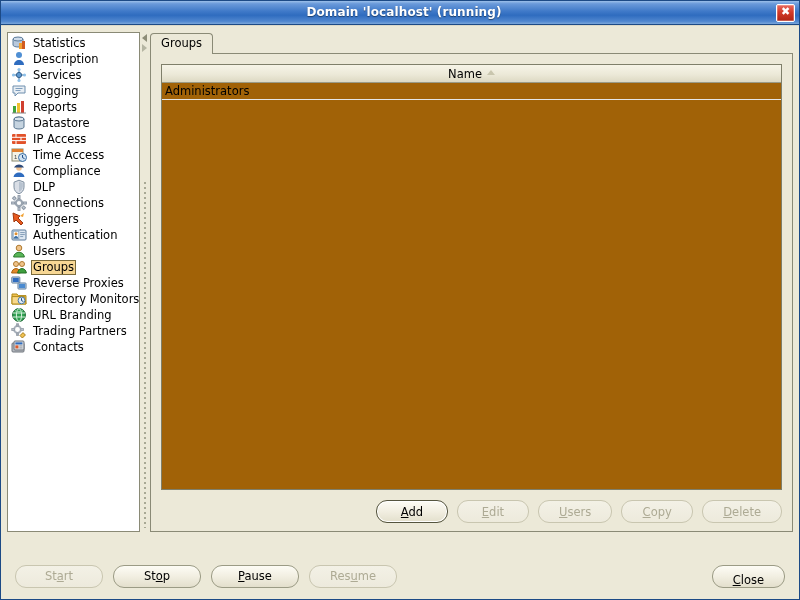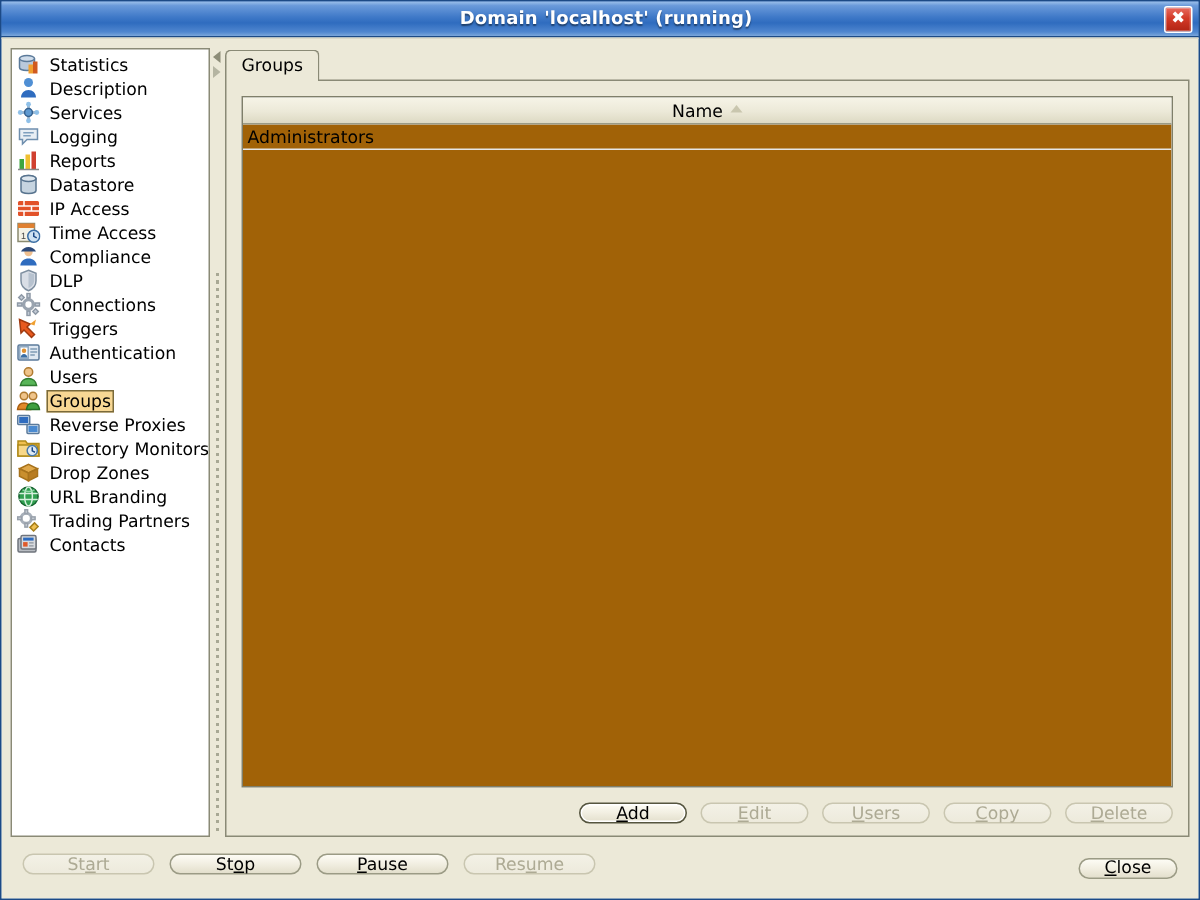--- a/index.html
+++ b/index.html
@@ -57,20 +57,21 @@
 
   
   #client {
     flex: 1 1 auto;
     background: #ece9d8;
     border-top: 1px solid #dcd9c8;
     position: relative;
     display: flex; flex-direction: column;
     padding: 6px 6px 5px 6px;
     box-sizing: border-box;
+    gap: 26px;
   }
 
   
   #split-area {
     flex: 1 1 auto;
     display: flex; flex-direction: row;
     min-height: 0;
   }
 
   
@@ -206,23 +207,23 @@
   
   #action-row {
     flex: 0 0 auto;
     display: flex; justify-content: flex-end;
     gap: 9px;
     padding-top: 10px;
   }
 
   
   .btn {
-    height: 14px;
+    height: 23px;
     min-width: 72px;
-    padding: 0 12px;
+    padding: 0 20px;
     box-sizing: border-box;
     font-size: 11.5px;
     color: #000;
     background: linear-gradient(to bottom, #fdfcf5 0%, #f2efe2 48%, #e3dfcc 100%);
     border: 1px solid #9b9b85;
     border-radius: 11px;
     display: inline-flex; align-items: center; justify-content: center;
     cursor: pointer;
     white-space: nowrap;
     font-family: "DejaVu Sans", "Liberation Sans", sans-serif;
@@ -446,30 +447,20 @@
           <div class="nav-item">
             <span class="nav-ico">
               <svg width="16" height="16" viewBox="0 0 16 16">
                 <path d="M1 3h5l1.2 1.6H15V13H1z" fill="#f0c050" stroke="#b08a18"></path>
                 <path d="M1 5.6h12.6L15 13H1z" fill="#f7d88a" stroke="#b08a18"></path>
                 <circle cx="10.5" cy="9.4" r="3.4" fill="#dfeaf4" stroke="#4a7aa8"></circle>
                 <path d="M10.5 7.2v2.4l1.8.9" stroke="#1c4a86" fill="none"></path>
               </svg>
             </span>
             <span class="nav-lbl">Directory Monitors</span>
-          </div>
-          <div class="nav-item">
-            <span class="nav-ico">
-              <svg width="16" height="16" viewBox="0 0 16 16">
-                <path d="M2 5.5l6-3 6 3-6 2.8z" fill="#e0a84a" stroke="#a8731c"></path>
-                <path d="M2 5.5v5l6 3V8.3z" fill="#c98f2e" stroke="#a8731c"></path>
-                <path d="M14 5.5v5l-6 3V8.3z" fill="#b87c22" stroke="#a8731c"></path>
-              </svg>
-            </span>
-            <span class="nav-lbl">Drop Zones</span>
           </div>
           <div class="nav-item">
             <span class="nav-ico">
               <svg width="16" height="16" viewBox="0 0 16 16">
                 <circle cx="8" cy="8" r="6.4" fill="#2f9f4f" stroke="#16652f"></circle>
                 <ellipse cx="8" cy="8" rx="2.6" ry="6.4" fill="none" stroke="#d5f0dd"></ellipse>
                 <path d="M1.8 6h12.4M1.8 10h12.4" stroke="#d5f0dd"></path>
                 <path d="M4 3.5c2 1.6 6 1.6 8 0" fill="none" stroke="#8fd8a5"></path>
               </svg>
             </span>

